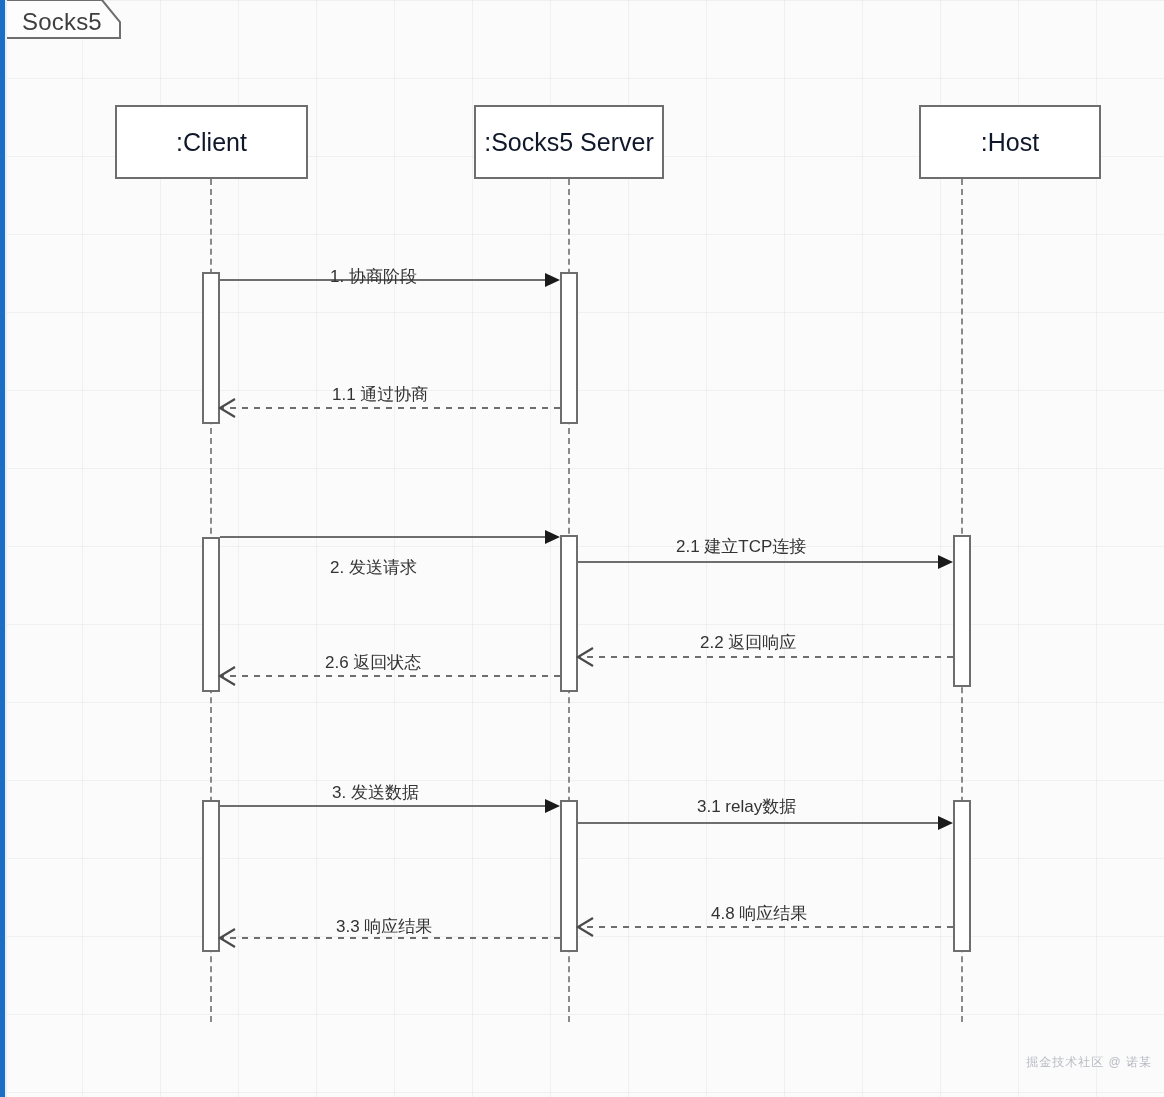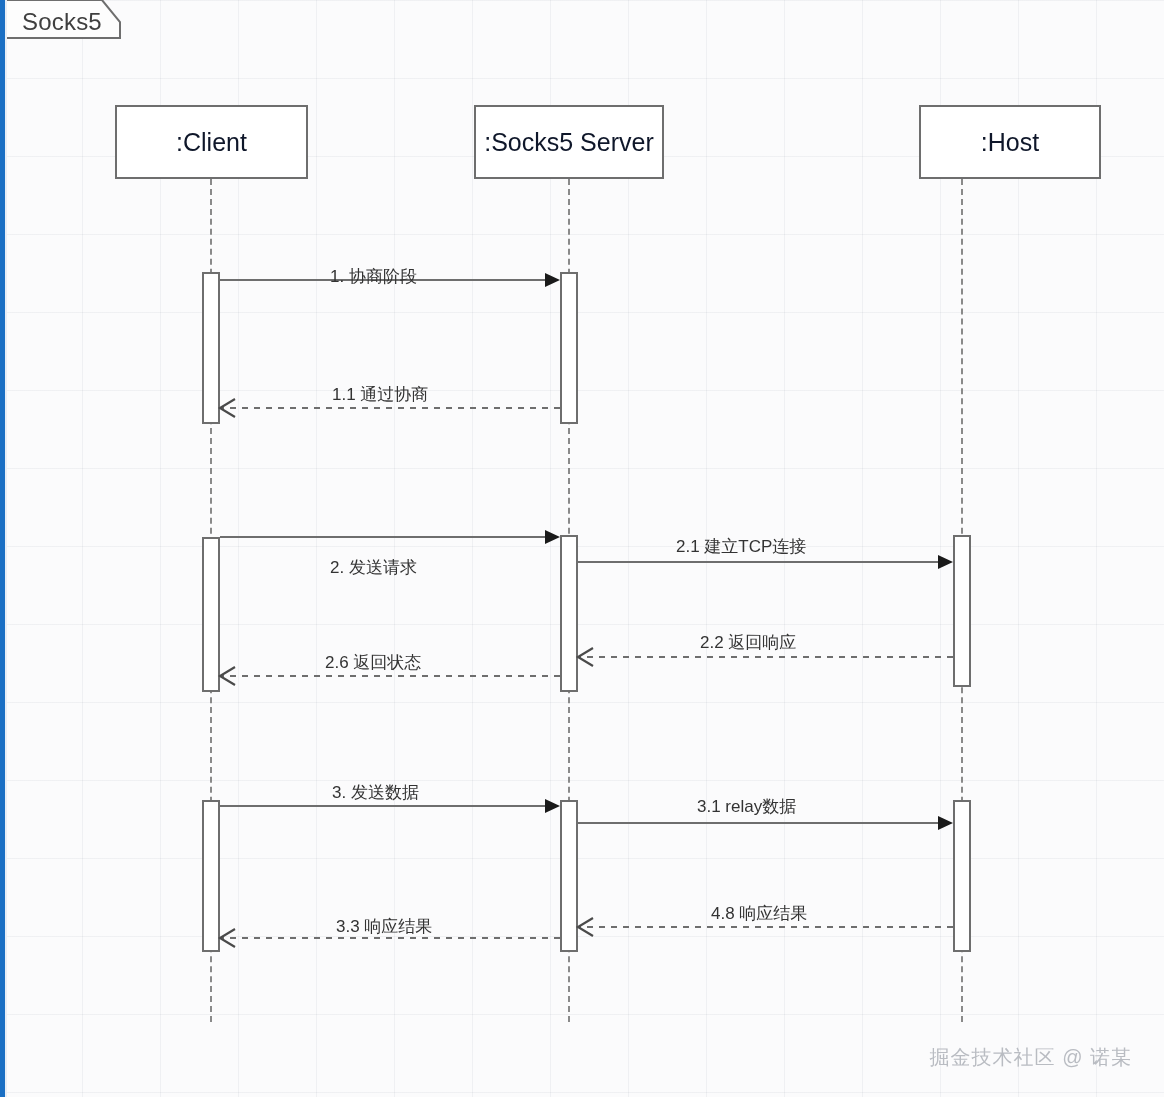--- a/index.html
+++ b/index.html
@@ -102,23 +102,23 @@
     position: absolute;
     font-size: 17px;
     color: #333333;
     white-space: nowrap;
     z-index: 19;
   }
 
   
   #watermark {
     position: absolute;
-    right: 32px;
+    right: 12px;
     bottom: 26px;
-    font-size: 20px;
+    font-size: 12px;
     color: #b9bcc2;
     letter-spacing: 1px;
     white-space: nowrap;
     z-index: 25;
   }
 </style>
 </head>
 <body>
 
 <div id="canvas">

